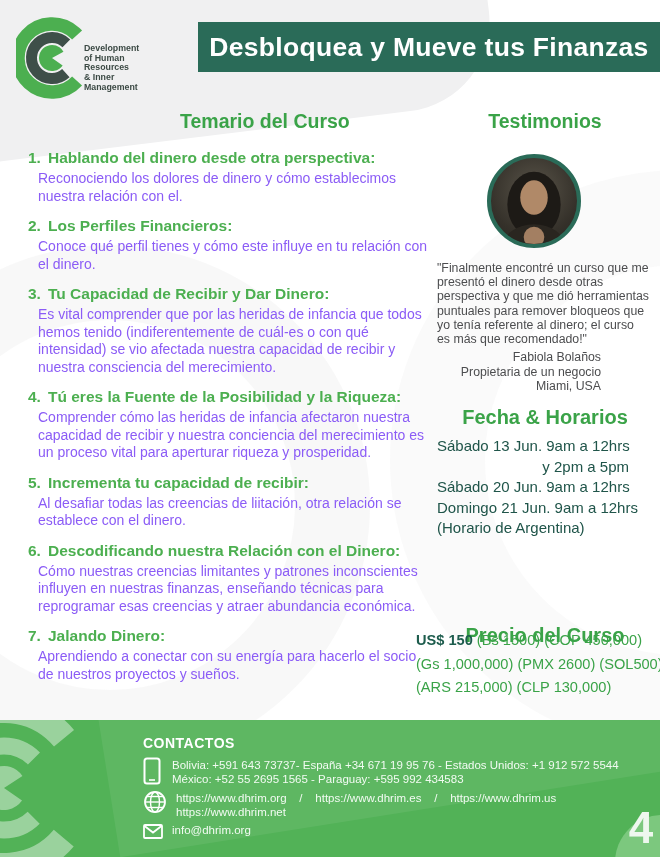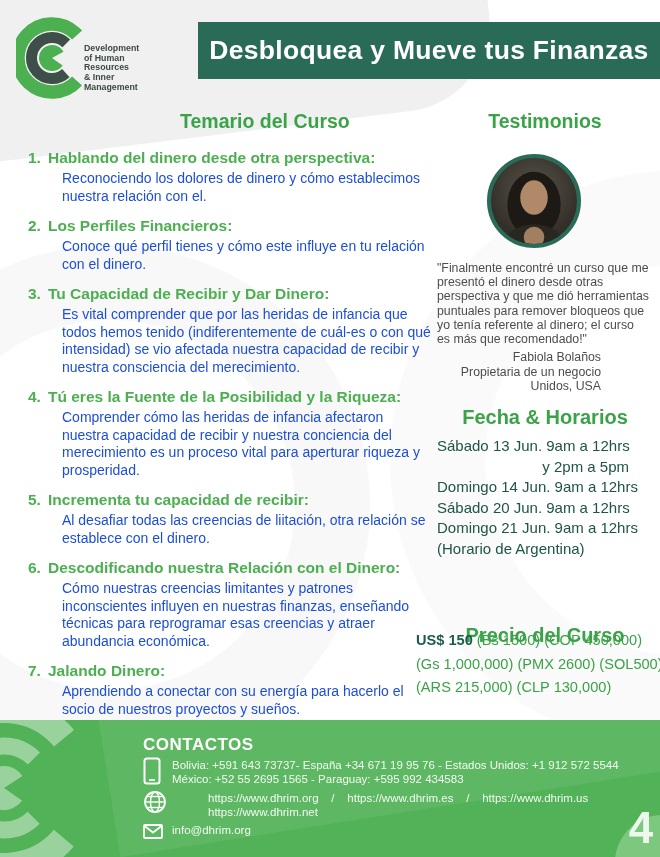--- a/index.html
+++ b/index.html
@@ -24,34 +24,34 @@
   }
   
   #logo-mark { position:absolute; left:16px; top:10px; z-index:2; }
   #logo-text { position:absolute; left:84px; top:41px; z-index:2; }
   #logo-acronym { font-size:27px; font-weight:bold; letter-spacing:.5px; line-height:27px; }
   #logo-acronym .d { color:#2c4a41; }
   #logo-acronym .rest { color:#4caf50; }
   #logo-sub { margin-top:3px; font-size:8.8px; line-height:9.7px; color:#3c4a45; font-weight:bold; }
   
   #banner {
-    position:absolute; left:198px; top:22px; width:462px; height:57px;
+    position:absolute; left:198px; top:22px; width:462px; height:50px;
     background:#2a6b58; z-index:3; display:flex; align-items:center; justify-content:center;
   }
   #banner-title { color:#ffffff; font-size:26.5px; font-weight:bold; letter-spacing:.3px; }
   
   .sect-heading { position:absolute; color:#3aa348; font-weight:bold; font-size:19.5px; z-index:2; }
   #temario-heading { left:180px; top:110px; }
   #testimonios-heading { left:435px; top:110px; width:220px; text-align:center; }
   
   #temario-list { position:absolute; left:28px; top:148px; width:404px; z-index:2; }
   .titem { margin-bottom:11px; }
   .titem-head { display:flex; color:#4caf50; font-weight:bold; font-size:15.5px; line-height:19px; margin-bottom:3px; }
   .titem-num { width:20px; flex:none; }
-  .titem-body { margin-left:34px; color:#1d4ed8; font-size:14px; line-height:17.5px; }
+  .titem-body { margin-left:10px; color:#8b5cf6; font-size:14px; line-height:17.5px; }
   
   #photo {
     position:absolute; left:487px; top:154px; width:94px; height:94px; z-index:2;
     border:4px solid #2a6b58; border-radius:50%; overflow:hidden;
     background:radial-gradient(circle at 50% 38%, #5a554a 0%, #35312a 65%, #262younger3 100%);
     background:radial-gradient(circle at 50% 38%, #5a554a 0%, #35312a 65%, #26231f 100%);
   }
   #quote-block { position:absolute; left:437px; top:261px; width:213px; z-index:2; }
   #quote { color:#4c4d4f; font-size:12.3px; line-height:14.2px; }
   #attribution { margin-top:4px; text-align:right; padding-right:49px; color:#4c4d4f; font-size:12.3px; line-height:14.6px; }
@@ -66,26 +66,26 @@
   
   #footer {
     position:absolute; left:0; top:720px; width:660px; height:137px;
     background:#52b257; z-index:4; overflow:hidden;
   }
   #footer-swoosh {
     position:absolute; right:-60px; top:-120px; width:620px; height:210px;
     background:rgba(255,255,255,0.07); transform:rotate(-9deg);
   }
   #footer-arcs { position:absolute; left:0; top:0; }
-  #contactos-heading { position:absolute; left:143px; top:15px; color:#ffffff; font-weight:bold; font-size:17px; letter-spacing:.5px; }
+  #contactos-heading { position:absolute; left:143px; top:15px; color:#ffffff; font-weight:bold; font-size:14px; letter-spacing:.5px; }
   .f-icon { position:absolute; }
   #phone-icon { left:143px; top:37px; }
   #phone-lines { position:absolute; left:172px; top:38px; color:#f2fbf2; font-size:11.5px; line-height:14px; }
   #globe-icon { left:143px; top:70px; }
-  #web-lines { position:absolute; left:176px; top:71px; color:#f2fbf2; font-size:11.5px; line-height:14px;margin-left:32px; }
+  #web-lines { position:absolute; left:176px; top:71px; color:#f2fbf2; font-size:11.5px; line-height:14px; }
   #web-line1 { white-space:pre; }
   #mail-icon { left:143px; top:104px; }
   #email-line { position:absolute; left:172px; top:104px; color:#f2fbf2; font-size:11.5px; }
   #page-circle {
     position:absolute; left:615px; top:815px; width:95px; height:95px;
     background:#7cc87e; border-radius:50%; z-index:5;
   }
   #page-number {
     position:absolute; left:622px; top:803px; width:38px; text-align:center;
     color:#eef7ee; font-size:44px; font-weight:bold; z-index:6;
@@ -183,29 +183,28 @@
       <ellipse cx="50" cy="103" rx="36" ry="26" fill="#2a2620"></ellipse>
       <ellipse cx="50" cy="92" rx="12" ry="12" fill="#a37f62"></ellipse>
     </svg>
   </div>
 
   <div id="quote-block">
     <div id="quote">"Finalmente encontré un curso que me presentó el dinero desde otras perspectiva y que me dió herramientas puntuales para remover bloqueos que yo tenía referente al dinero; el curso es más que recomendado!"</div>
     <div id="attribution">
       <div>Fabiola Bolaños</div>
       <div>Propietaria de un negocio</div>
-      <div>Unidos, USA</div>
+      <div>Miami, USA</div>
     </div>
   </div>
 
   <div id="schedule-heading">Fecha &amp; Horarios</div>
   <div id="schedule-lines">
     <div>Sábado 13 Jun. 9am a 12hrs</div>
     <div class="sched-indent">y 2pm a 5pm</div>
-    <div>Domingo 14 Jun. 9am a 12hrs</div>
     <div>Sábado 20 Jun. 9am a 12hrs</div>
     <div>Domingo 21 Jun. 9am a 12hrs</div>
     <div>(Horario de Argentina)</div>
   </div>
 
   <div id="price-heading">Precio del Curso</div>
   <div id="price-lines">
     <div><span id="price-main">US$ 150</span><span> (Bs 1500) (COP 450,000)</span></div>
     <div>(Gs 1,000,000) (PMX 2600) (SOL500)</div>
     <div>(ARS 215,000) (CLP 130,000)</div>

